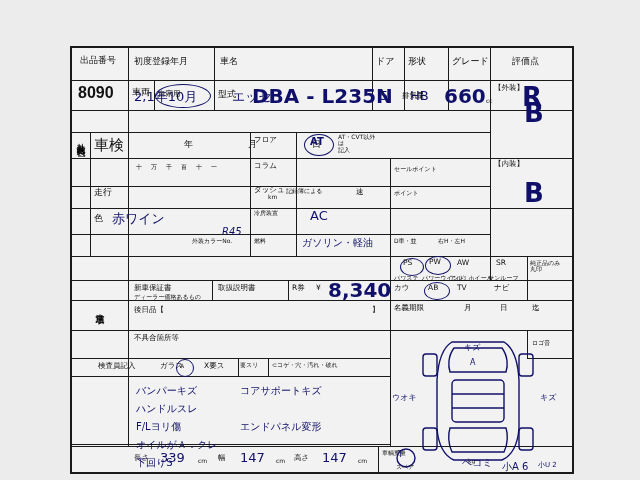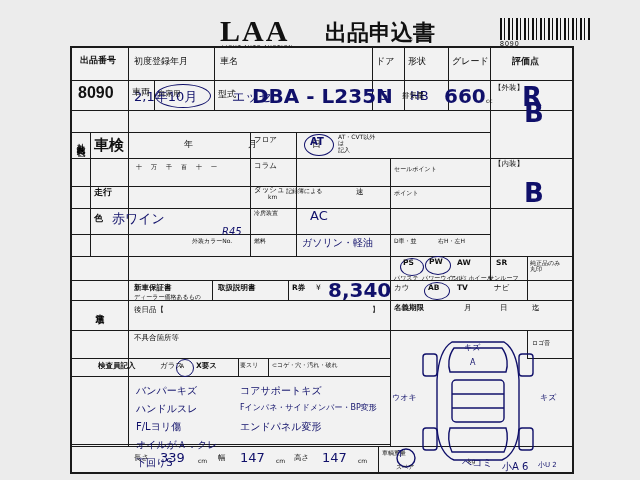--- a/index.html
+++ b/index.html
@@ -12,43 +12,36 @@
   .title{position:absolute;left:255px;top:12px;font-size:22px;font-weight:bold;color:#111;font-family:"DejaVu Sans",sans-serif;}
   .barcode{position:absolute;left:430px;top:12px;width:90px;height:22px;
     background:repeating-linear-gradient(90deg,#111 0 2px,#f2f2f2 2px 4px,#111 4px 5px,#f2f2f2 5px 8px);}
   .bc-num{position:absolute;left:430px;top:34px;font-size:7px;letter-spacing:1px;}
 
   .ln{position:absolute;background:#1a1a1a;}
   .h{height:1px;} .v{width:1px;}
   .lbl{position:absolute;font-size:9px;color:#111;line-height:1.05;font-family:"DejaVu Sans",sans-serif;}
   .lbl.s{font-size:7.5px;}
   .lbl.xs{font-size:6px;}
-  .lbl.b{font-weight:bold;text-align:right;}
+  .lbl.b{font-weight:normal;text-align:right;}
   .big{position:absolute;font-size:16px;font-weight:bold;}
   .hw{position:absolute;color:#10106a;font-family:"DejaVu Sans",sans-serif;font-size:13px;}
   .hw.sm{font-size:10px;}
   .hw.lg{font-size:20px;font-weight:bold;}
   .hw.xl{font-size:26px;font-weight:bold;}
   .circle{position:absolute;border:1.6px solid #10106a;border-radius:50%;}
   .ovl{position:absolute;border:1.6px solid #10106a;border-radius:50%;}
   .vert{position:absolute;font-size:9px;writing-mode:vertical-rl;text-orientation:upright;letter-spacing:1px;line-height:1.1;}
   .carbox{position:absolute;left:388px;top:300px;width:178px;height:160px;}
 </style>
 </head>
 <body>
 
 <div class="sheet">
 
-  <div class="hdr">
-    <div class="laa">LAA</div>
-    <div class="laa-sub">LIGHT AUTO AUCTION</div>
-    <div class="title">出品申込書</div>
-    <div class="barcode"></div>
-    <div class="bc-num">8090</div>
-  </div>
 
   <div class="paper">
 
     <div class="ln h" style="left:0;top:32px;width:500px;"></div>
     <div class="ln h" style="left:0;top:62px;width:500px;"></div>
     <div class="ln h" style="left:0;top:84px;width:418px;"></div>
     <div class="ln h" style="left:0;top:110px;width:418px;"></div>
     <div class="ln h" style="left:418px;top:110px;width:82px;"></div>
     <div class="ln h" style="left:0;top:138px;width:418px;"></div>
     <div class="ln h" style="left:0;top:160px;width:418px;"></div>
@@ -196,35 +189,34 @@
     <div class="lbl s" style="left:300px;top:258px;">】</div>
     <div class="lbl s" style="left:62px;top:286px;">不具合箇所等</div>
 
     <div class="ln v" style="left:455px;top:282px;height:28px;"></div>
     <div class="ln h" style="left:455px;top:310px;width:45px;"></div>
     <div class="lbl xs" style="left:460px;top:292px;">ロゴ音</div>
 
     <div class="lbl b s" style="left:26px;top:314px;">検査員記入</div>
     <div class="circle" style="left:104px;top:311px;width:16px;height:16px;"></div>
     <div class="lbl xs" style="left:108px;top:315px;">A</div>
-    <div class="lbl s" style="left:124px;top:314px;font-weight:bold;">X要ス</div>
+    <div class="lbl s" style="left:132px;top:314px;">X要ス</div>
     <div class="lbl s" style="left:88px;top:314px;">ガラス</div>
     <div class="ln v" style="left:166px;top:310px;height:18px;"></div>
     <div class="lbl xs" style="left:168px;top:314px;">要スリ</div>
     <div class="ln v" style="left:196px;top:310px;height:18px;"></div>
     <div class="lbl xs" style="left:200px;top:314px;">⊂コゲ・穴・汚れ・破れ</div>
 
     <div class="hw sm" style="left:64px;top:336px;">バンパーキズ</div>
     <div class="hw sm" style="left:64px;top:354px;">ハンドルスレ</div>
     <div class="hw sm" style="left:64px;top:372px;">F/Lヨリ傷</div>
     <div class="hw sm" style="left:64px;top:390px;">オイルがＡ．クレ</div>
     <div class="hw sm" style="left:64px;top:408px;">下回りS</div>
 
     <div class="hw sm" style="left:168px;top:336px;">コアサポートキズ</div>
-    <div class="hw" style="left:168px;top:354px;font-size:8px;">Fインパネ・サイドメンバー・BP変形</div>
     <div class="hw sm" style="left:168px;top:372px;">エンドパネル変形</div>
 
     <div class="lbl s" style="left:62px;top:406px;">長さ</div>
     <div class="hw" style="left:88px;top:402px;">339</div>
     <div class="lbl xs" style="left:126px;top:410px;">cm</div>
     <div class="lbl s" style="left:146px;top:406px;">幅</div>
     <div class="hw" style="left:168px;top:402px;">147</div>
     <div class="lbl xs" style="left:204px;top:410px;">cm</div>
     <div class="lbl s" style="left:222px;top:406px;">高さ</div>
     <div class="hw" style="left:250px;top:402px;">147</div>

